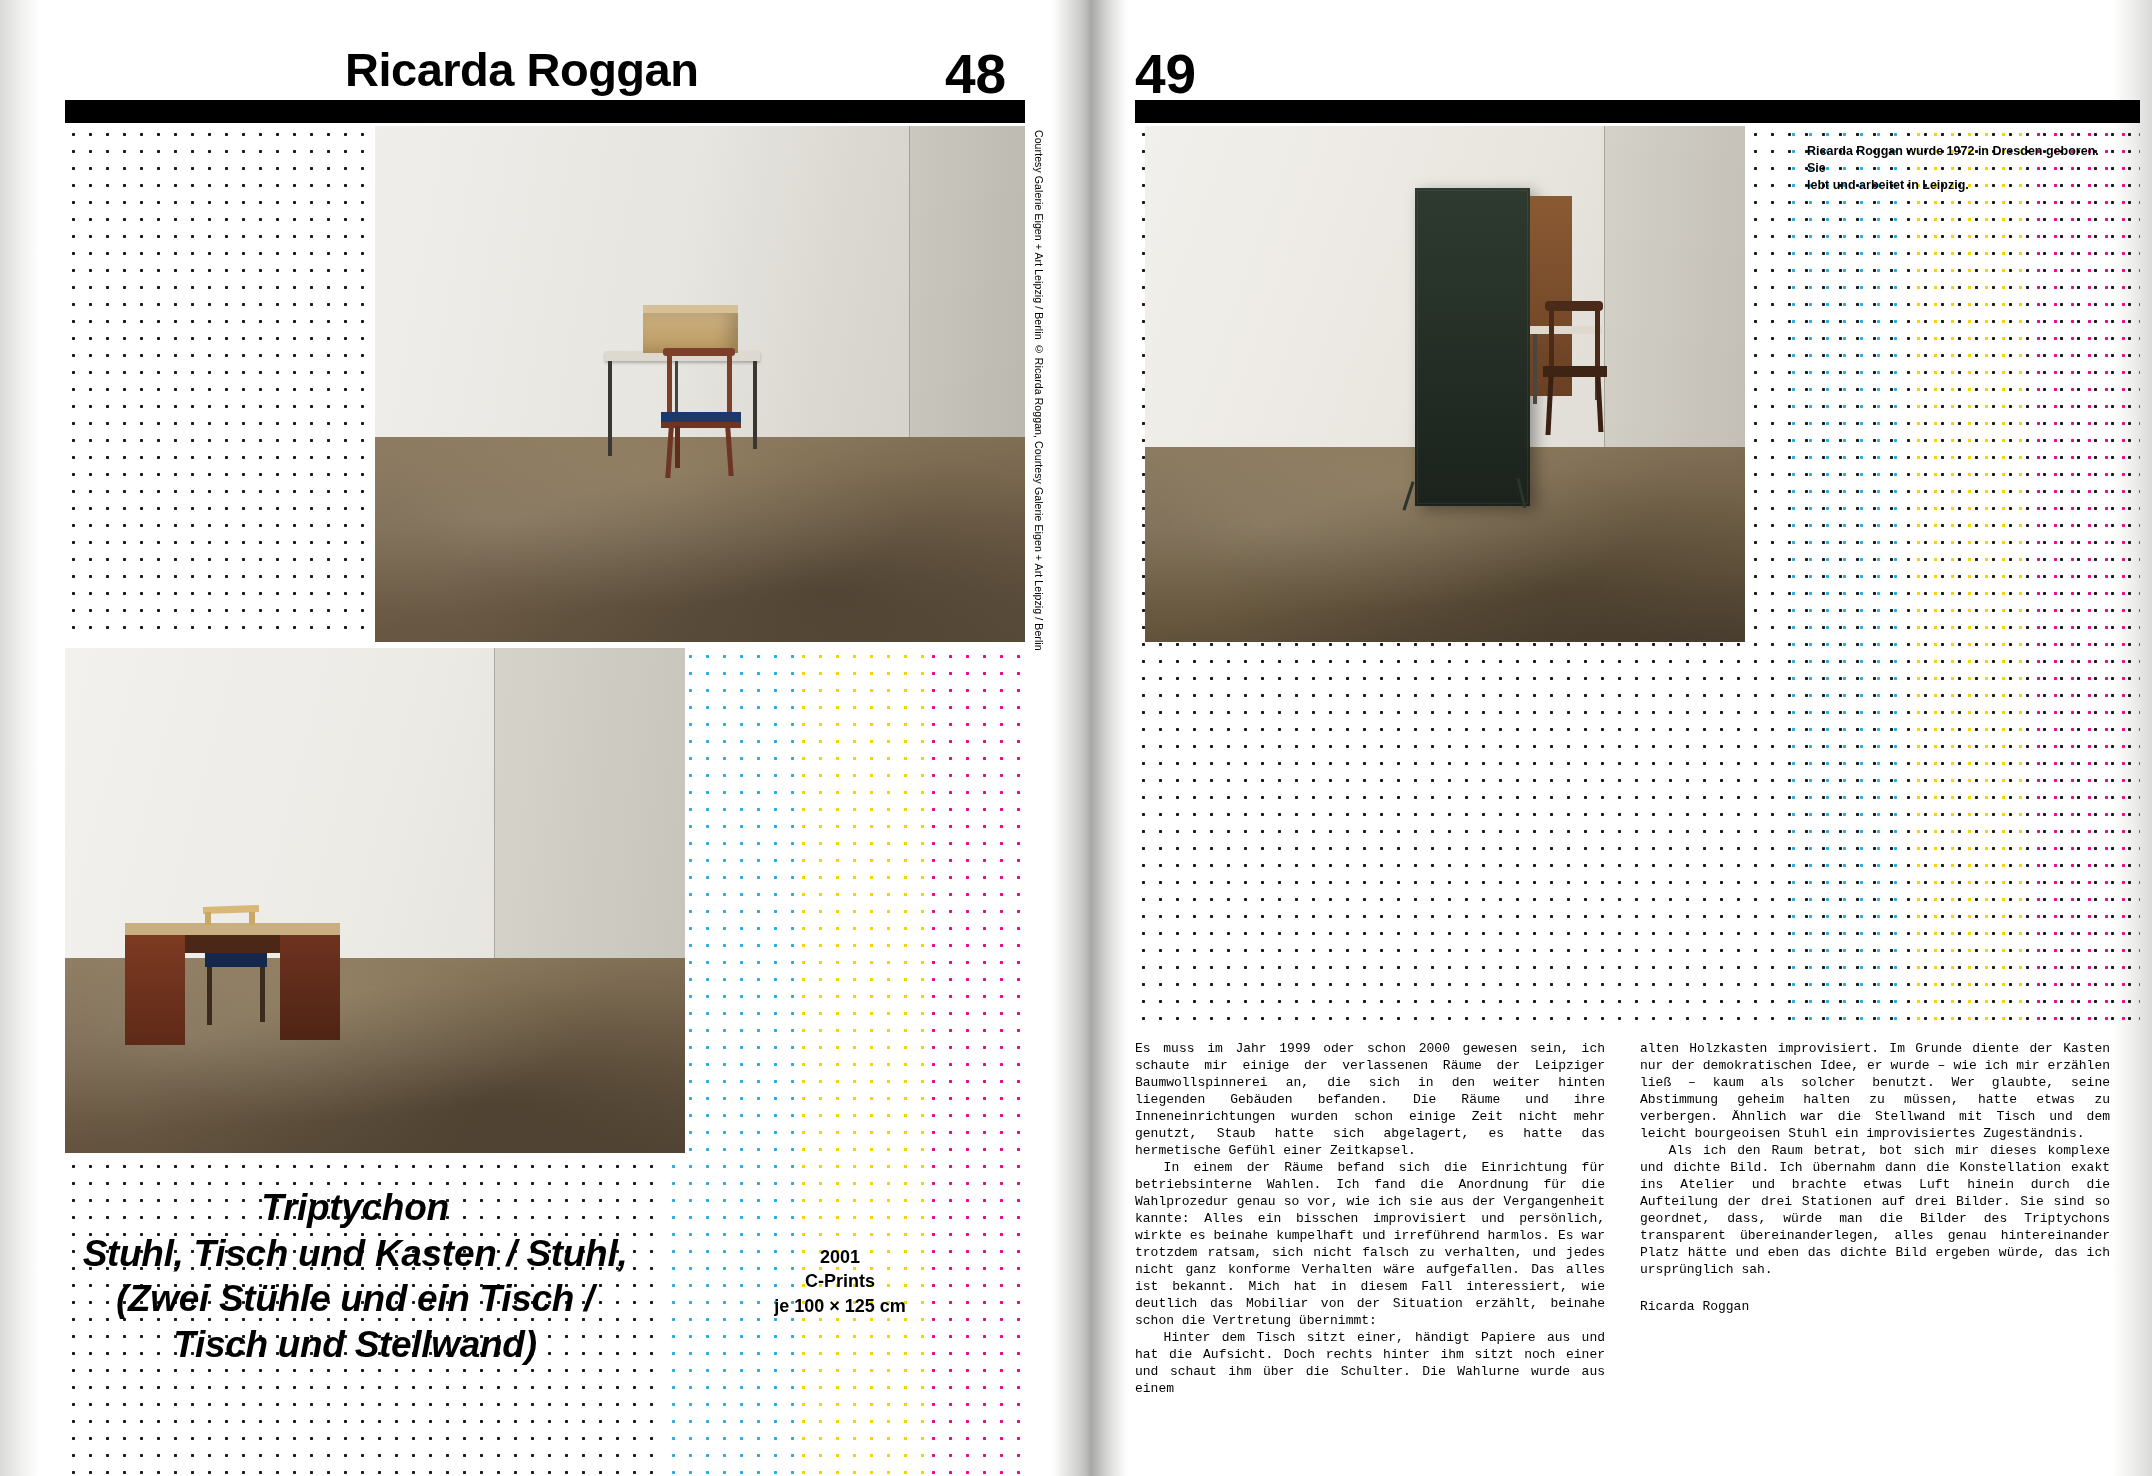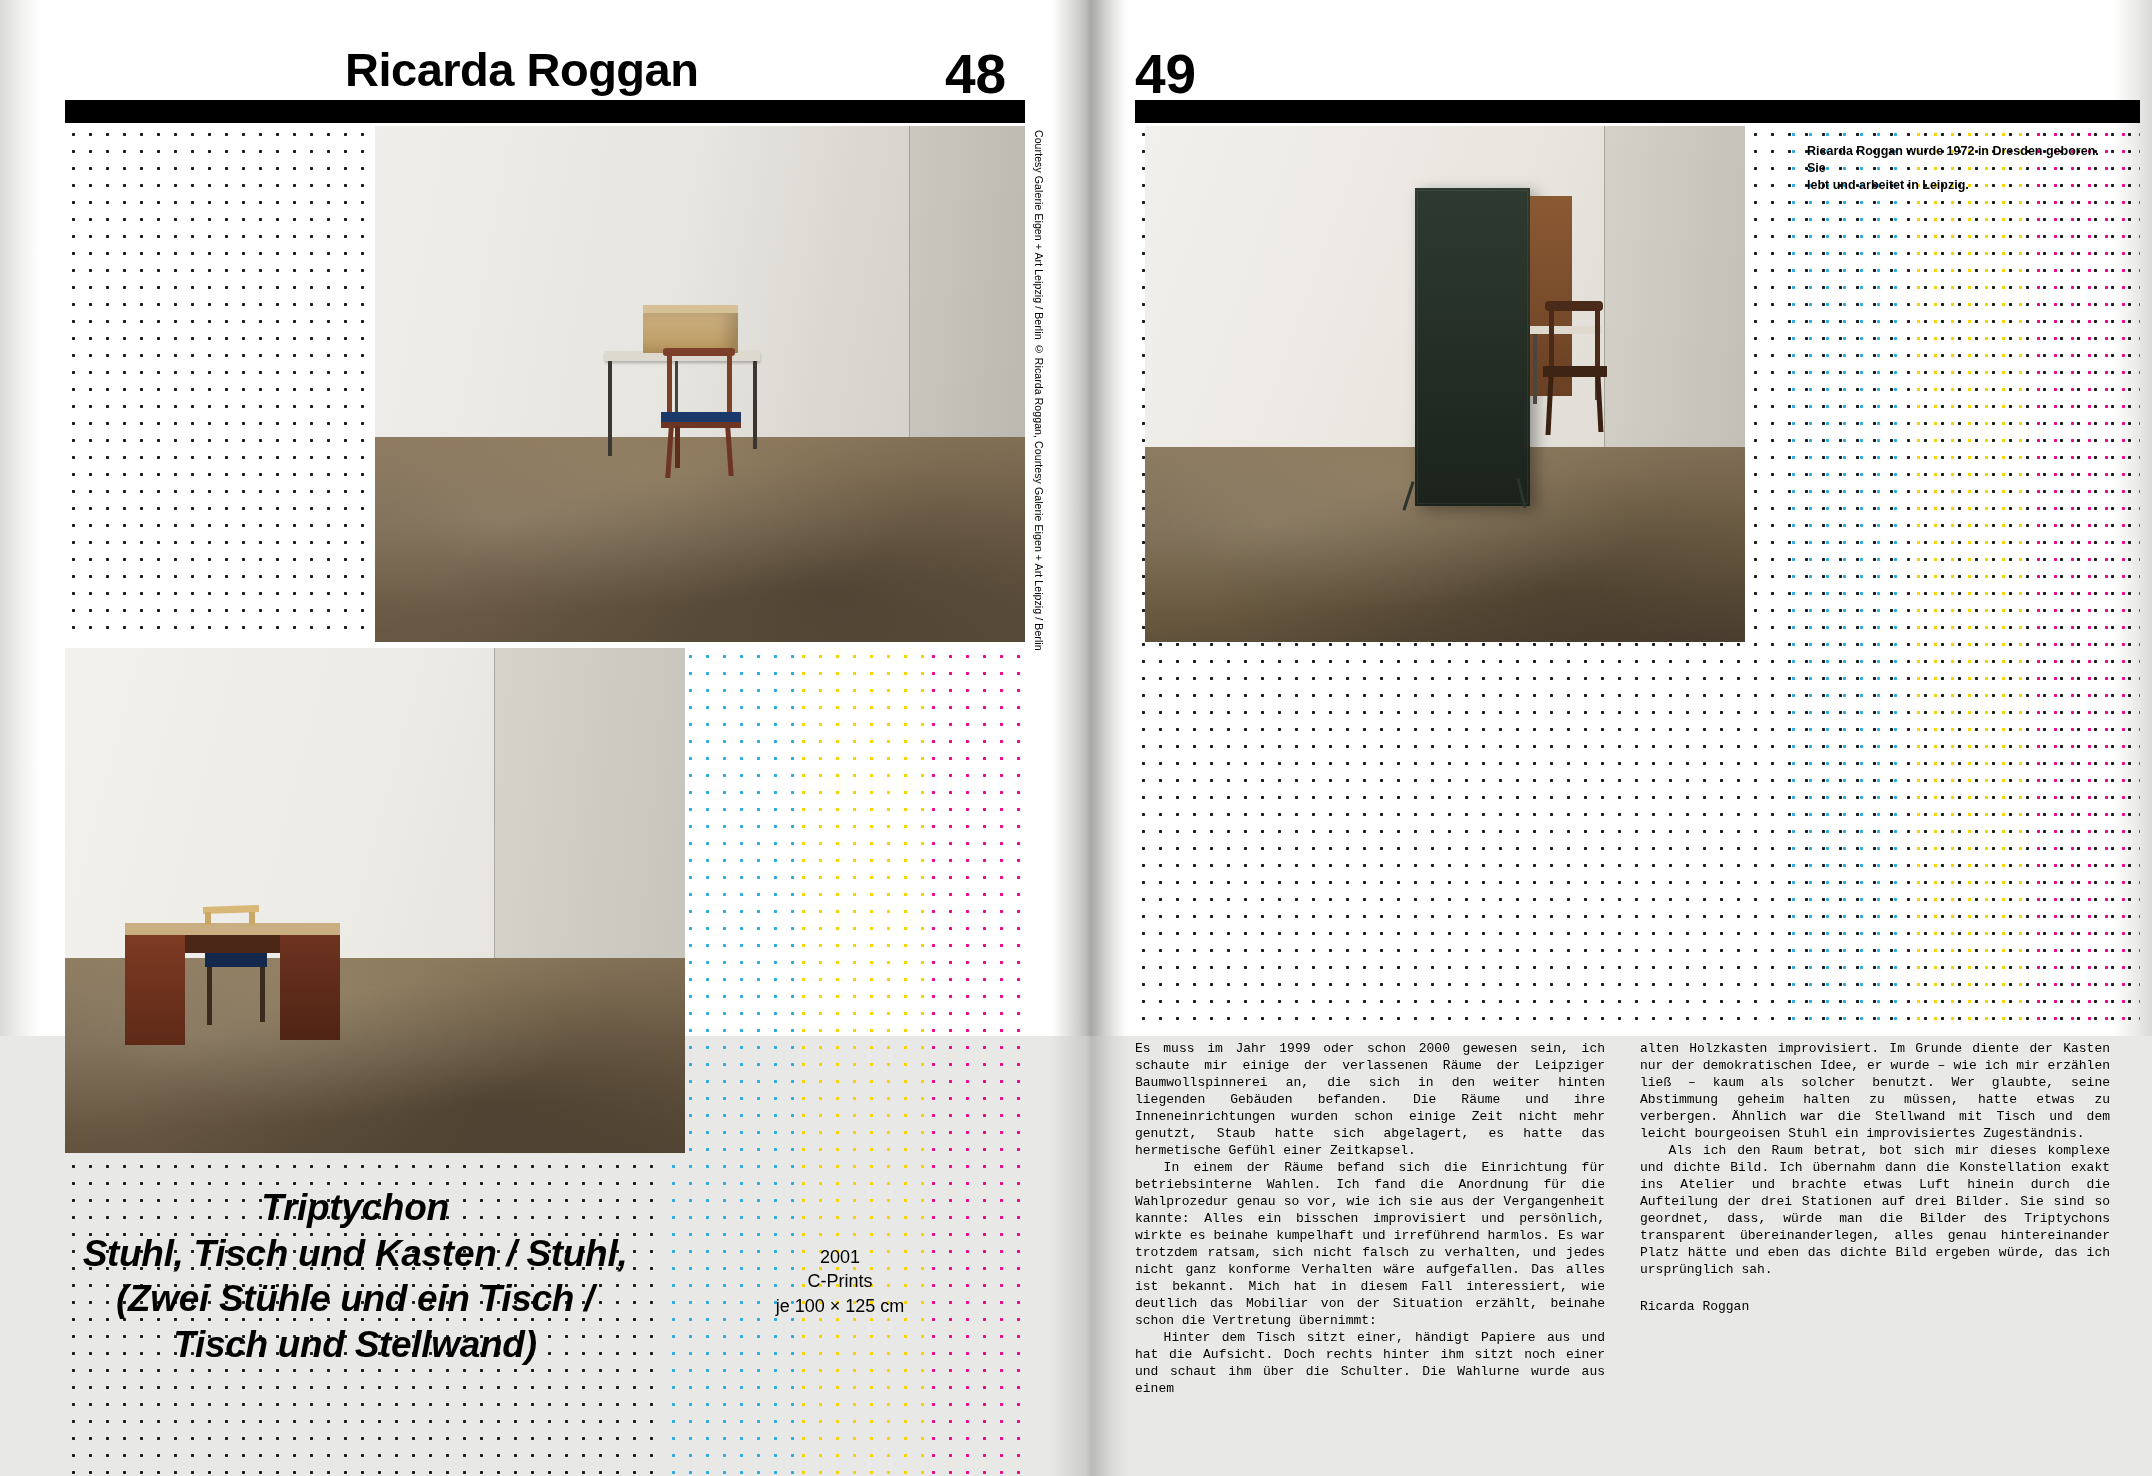--- a/index.html
+++ b/index.html
@@ -7,21 +7,21 @@
   body {
     width: 2152px; height: 1476px;
     background: #e8e8e6;
     font-family: "Liberation Sans", sans-serif;
     overflow: hidden;
     position: relative;
   }
 
   
   #spread {
-    position:absolute; left:0; top:0; width:2152px; height:1036px;
+    position:absolute; left:0; top:0; width:2152px; height:1476px;
     background: linear-gradient(to right,
       #d9d9d7 0px, #efefed 20px,
       #ffffff 40px, #ffffff 1055px,
       #e6e6e4 1078px, #d0d0ce 1090px, #e6e6e4 1102px,
       #ffffff 1125px, #ffffff 2112px,
       #efefed 2132px, #d9d9d7 2152px);
   }
 
   .page { position:absolute; top:0; height:1476px; }
   #page-left  { left:0px;    width:1090px; }
@@ -96,21 +96,21 @@
   }
   .artwork-title {
     position:absolute;
     font-weight:bold; font-style:italic;
     font-size:37px; line-height:1.23;
     letter-spacing:-0.3px;
     text-align:center; color:#000;
   }
   .artwork-meta {
     position:absolute;
-    font-weight:normal; font-size:18px; line-height:1.35;
+    font-weight:bold; font-size:18px; line-height:1.35;
     text-align:center; color:#000;
   }
   .bio-note {
     position:absolute;
     font-size:12.5px; line-height:1.35; color:#000;
     font-weight:600;
   }
   .bodycol {
     position:absolute;
     font-size:13px; line-height:1.31; color:#000;

